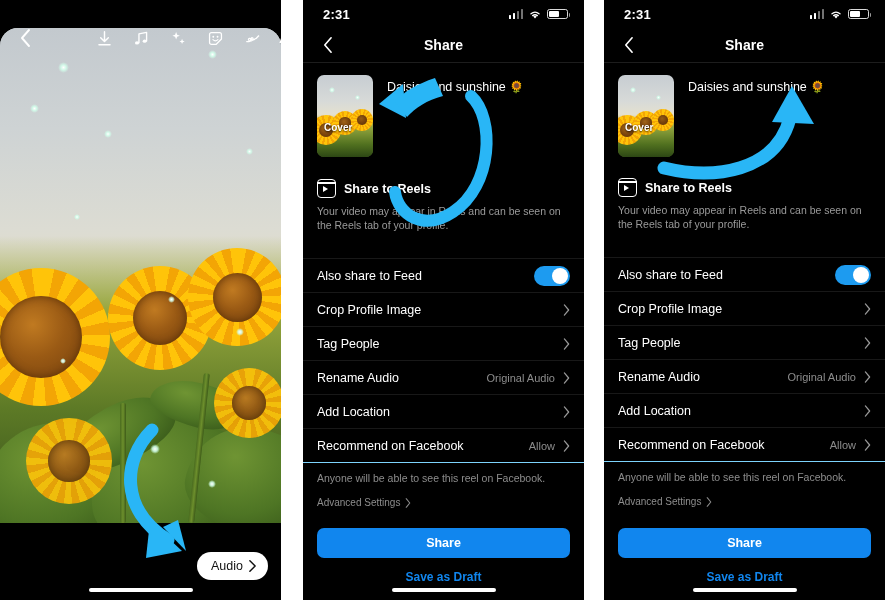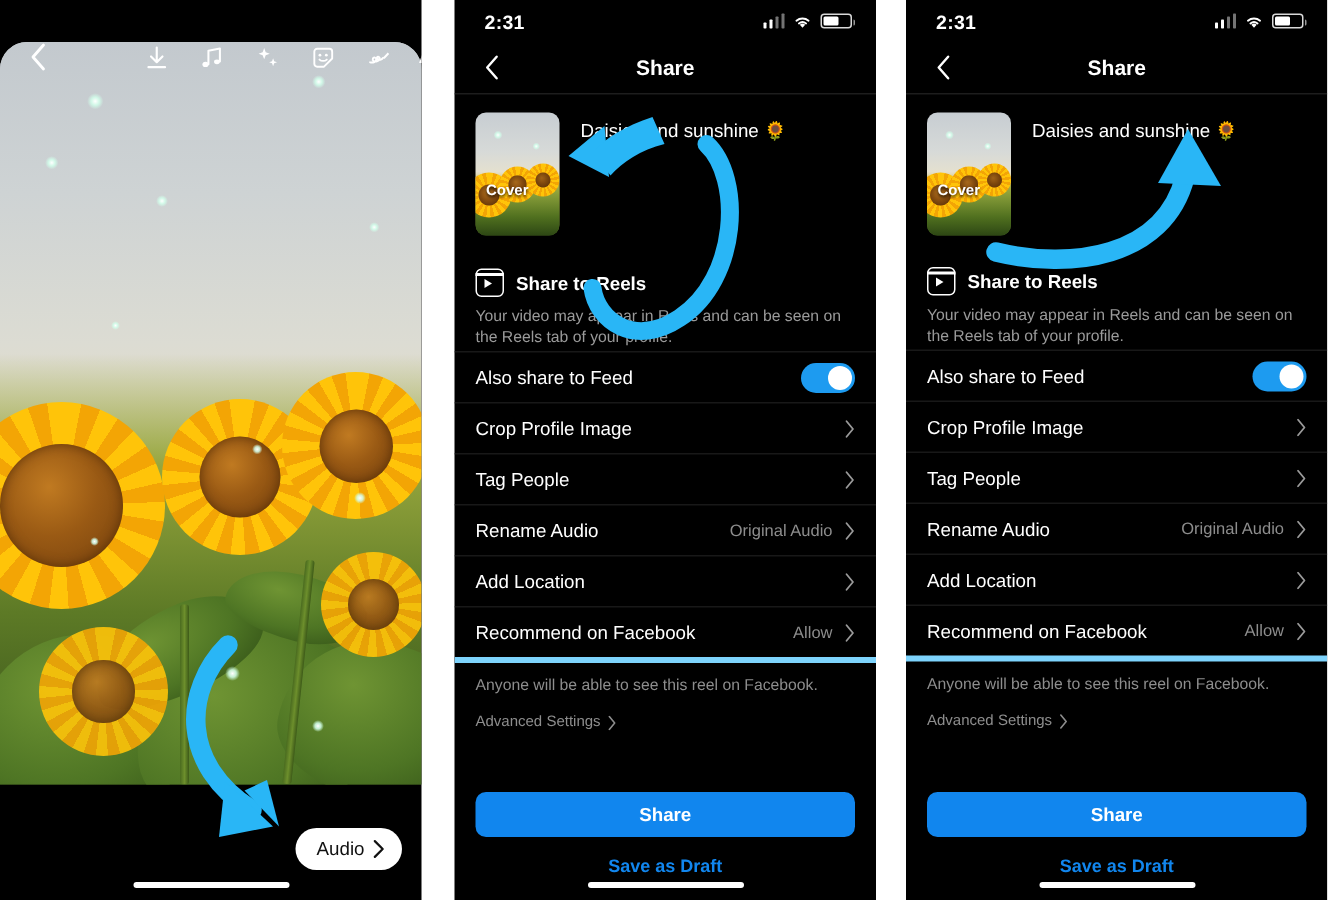--- a/index.html
+++ b/index.html
@@ -87,29 +87,29 @@
   .sunglyph{font-size:12px;}
 
   .reels-block{padding:0 14px;}
   .reels-title{display:flex;align-items:center;gap:8px;color:#fff;font-size:12.5px;font-weight:700;}
   .reels-ic{width:17px;height:17px;border:1.4px solid #fff;border-radius:4px;position:relative;flex:none;}
   .reels-ic::before{content:"";position:absolute;left:-1.4px;right:-1.4px;top:2.2px;height:1.4px;background:#fff;}
   .reels-ic::after{content:"";position:absolute;left:5.3px;top:6.1px;width:0;height:0;
      border-left:5px solid #fff;border-top:3.4px solid transparent;border-bottom:3.4px solid transparent;}
   .reels-desc{color:#9a9a9a;font-size:10.5px;line-height:1.35;margin-top:6px;max-width:248px;}
 
-  .rows{margin-top:2px;}
+  .rows{margin-top:26px;}
   .row{height:33px;display:flex;align-items:center;padding:0 14px;border-top:1px solid #181818;position:relative;}
   .row-label{color:#fff;font-size:12.5px;flex:1;}
   .row-val{color:#8d8d8d;font-size:11px;margin-right:8px;}
   .chev{color:#9a9a9a;}
   .toggle{width:36px;height:20px;border-radius:11px;position:relative;flex:none;}
   .toggle b{position:absolute;top:2px;width:16px;height:16px;border-radius:50%;background:#fff;}
   .toggle.on b{right:2px;}
-  .note{color:#8d8d8d;font-size:10.5px;padding:9px 14px 0 14px;border-top:4px solid #7dd3fc;}
+  .note{color:#8d8d8d;font-size:10.5px;padding:9px 14px 0 14px;border-top:1px solid #7dd3fc;}
   .adv{display:flex;align-items:center;gap:5px;padding:13px 14px 0 14px;}
   .adv span{color:#8d8d8d;font-size:10px;}
 
   .bottom-area{position:absolute;left:0;bottom:0;width:281px;padding-bottom:6px;}
   .share-btn{margin:0 14px;height:30px;border-radius:7px;display:flex;align-items:center;justify-content:center;}
   .share-btn span{color:#fff;font-size:12.5px;font-weight:600;}
   .draft{text-align:center;margin-top:12px;font-size:12px;font-weight:600;}
 
   
   .anno{position:absolute;left:0;top:0;width:100%;height:100%;pointer-events:none;z-index:40;}

